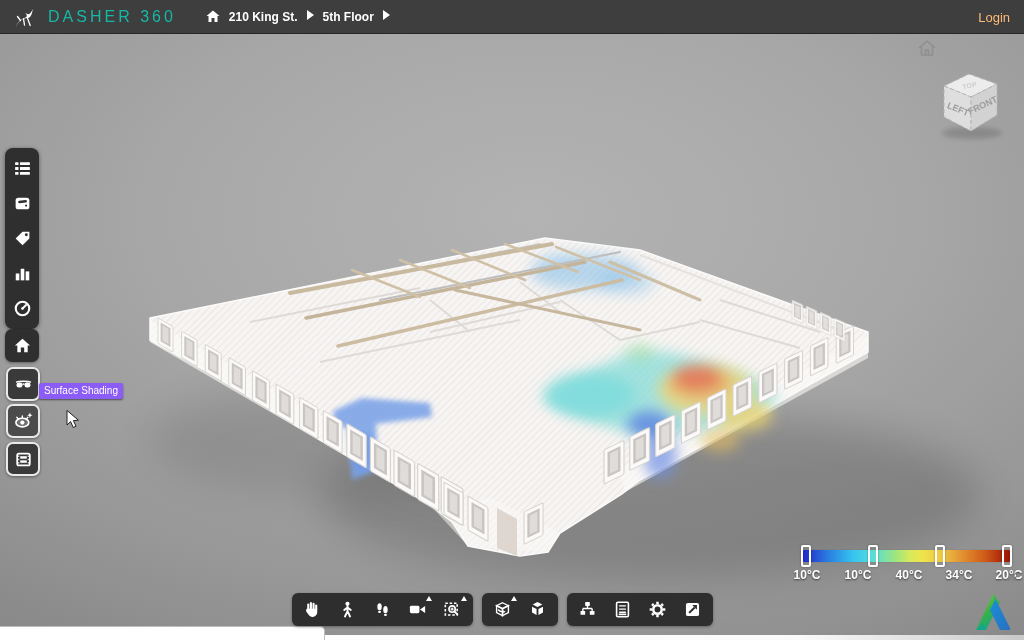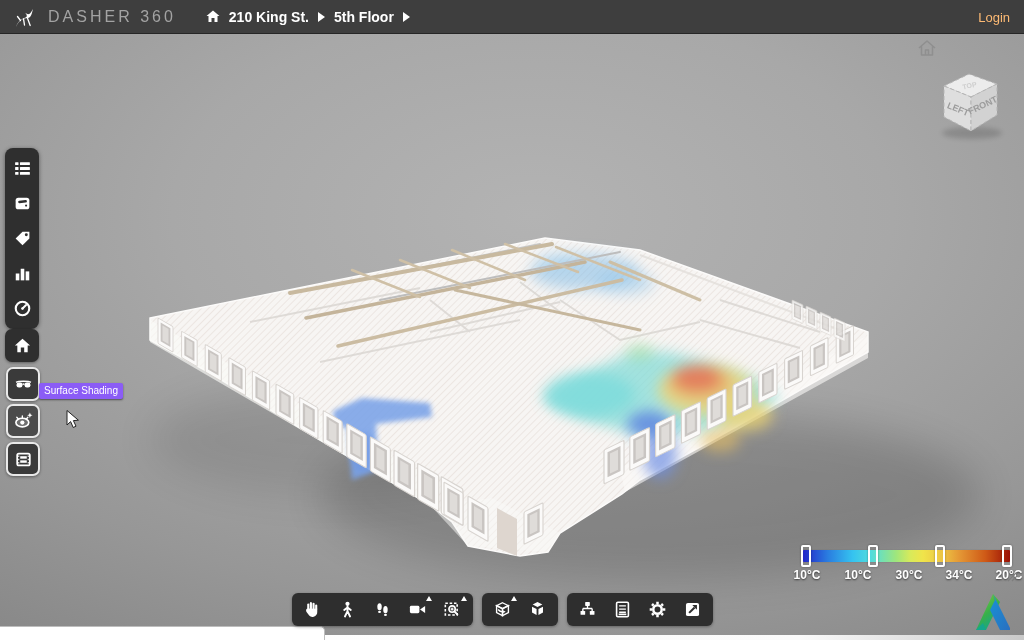--- a/index.html
+++ b/index.html
@@ -6,22 +6,22 @@
   body{width:1024px;height:640px;position:relative;overflow:hidden;
        font-family:"Liberation Sans",sans-serif;background:#9e9e9e;}
   
   .viewport{position:absolute;left:0;top:34px;width:1024px;height:606px;
     background:radial-gradient(ellipse 900px 520px at 52% 30%, #b3b3b3 0%, #a8a8a8 40%, #979797 75%, #888 100%);}
   .scene{position:absolute;left:0;top:0;}
   
   .topbar{position:absolute;left:0;top:0;width:1024px;height:34px;background:#3e3e3e;
     border-bottom:1px solid #262626;display:flex;align-items:center;box-sizing:border-box;padding:0 14px;z-index:50;}
   .logo-mark{margin-right:10px;display:flex;}
-  .app-title{color:#a3a3a3;font-size:16px;letter-spacing:3px;font-weight:400;margin-right:30px;white-space:nowrap;}
-  .breadcrumb{display:flex;align-items:center;color:#fff;font-size:14px;font-weight:700;gap:9px;}
+  .app-title{color:#14b8a6;font-size:16px;letter-spacing:3px;font-weight:400;margin-right:30px;white-space:nowrap;}
+  .breadcrumb{display:flex;color:#fff;font-size:12px;font-weight:700;gap:9px;}
   .crumb{cursor:default;}
   .chev{width:0;height:0;border-top:5px solid transparent;border-bottom:5px solid transparent;border-left:7px solid #fff;}
   .login{position:absolute;right:14px;top:0;height:34px;display:flex;align-items:center;color:#fdba74;font-size:13px;}
   
   .side-panel{position:absolute;left:5px;top:148px;width:34px;background:#2f2f2f;border-radius:8px;
     box-shadow:0 1px 4px rgba(0,0,0,.45);padding:3px 0;z-index:40;}
   .side-btn{width:34px;height:35px;display:flex;align-items:center;justify-content:center;}
   .sq-btn{position:absolute;display:flex;align-items:center;justify-content:center;border-radius:7px;z-index:40;
     box-shadow:0 1px 3px rgba(0,0,0,.4);}
   .home-btn{left:5px;top:329px;width:34px;height:33px;background:#2f2f2f;}
@@ -421,21 +421,21 @@
 
 <div class="legend">
   <div class="legend-bar"></div>
   <div class="handle" style="left:3px"></div>
   <div class="handle" style="left:70px"></div>
   <div class="handle" style="left:137px"></div>
   <div class="handle" style="left:204px"></div>
   <div class="legend-labels">
     <span class="tick" style="left:9px">10°C</span>
     <span class="tick" style="left:60px">10°C</span>
-    <span class="tick" style="left:111px">30°C</span>
+    <span class="tick" style="left:111px">40°C</span>
     <span class="tick" style="left:161px">34°C</span>
     <span class="tick" style="left:211px">20°C</span>
   </div>
   <svg class="resize-grip" width="12" height="10" viewBox="0 0 12 10">
     <path d="M2 9 L11 0 M6 9 L11 4" stroke="#7d7d7d" stroke-width="1.2" fill="none"></path>
   </svg>
 </div>
 
 <div class="strip-wide"></div>
 <div class="strip-box"></div>

